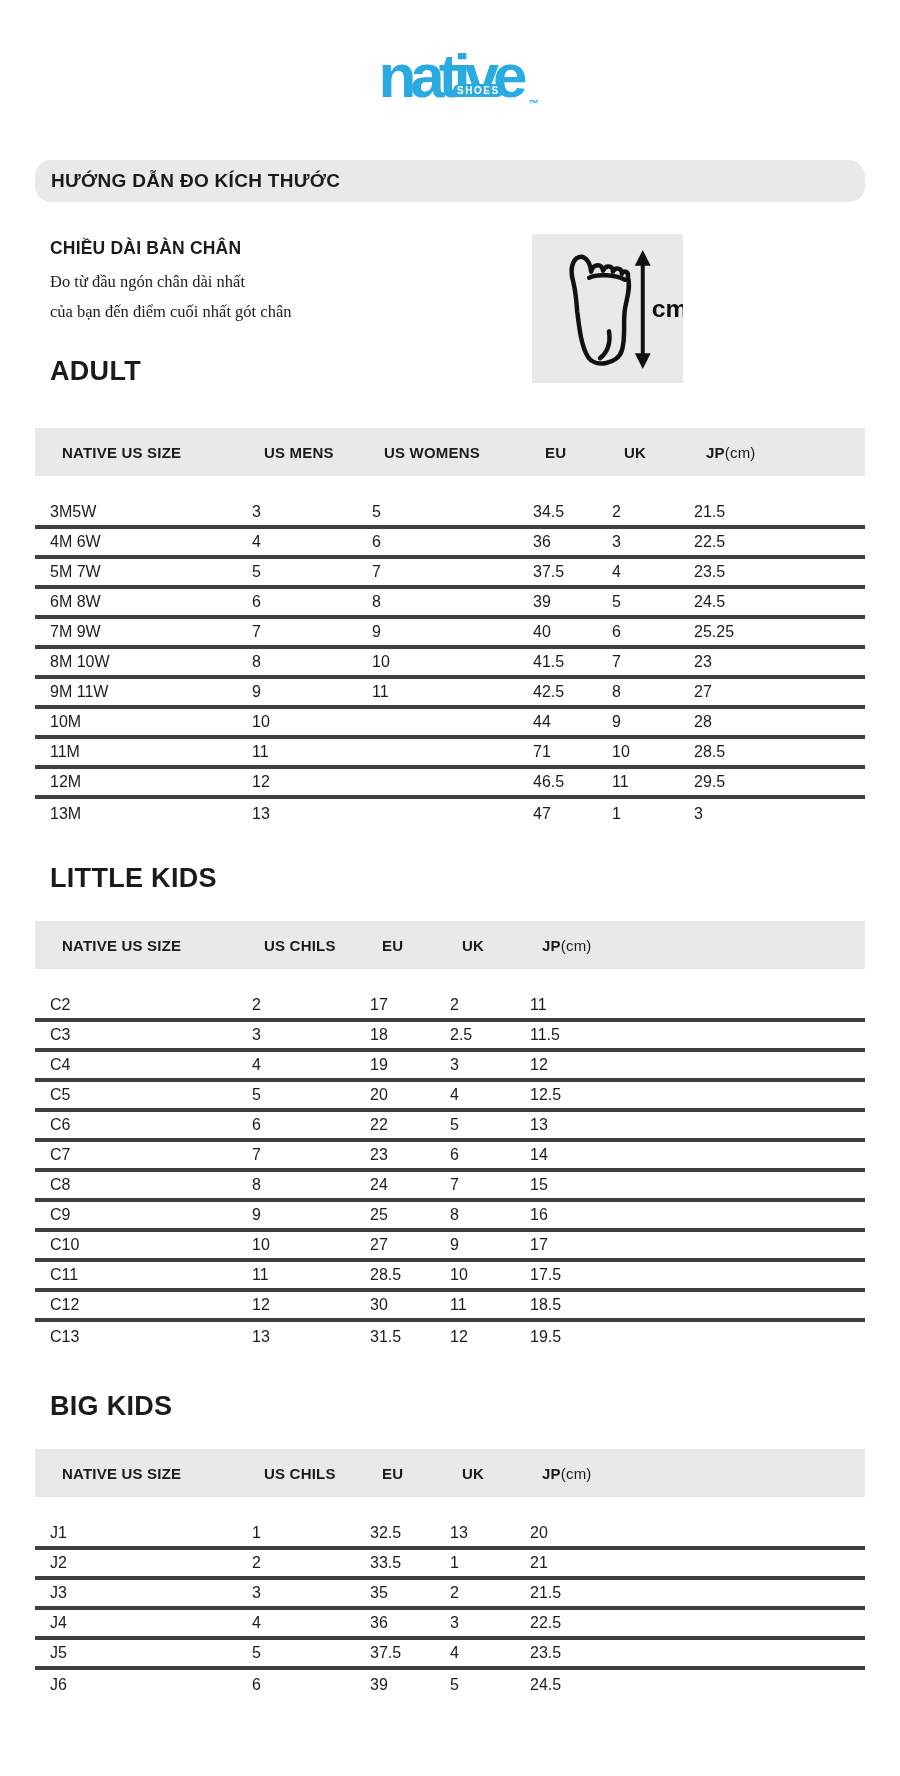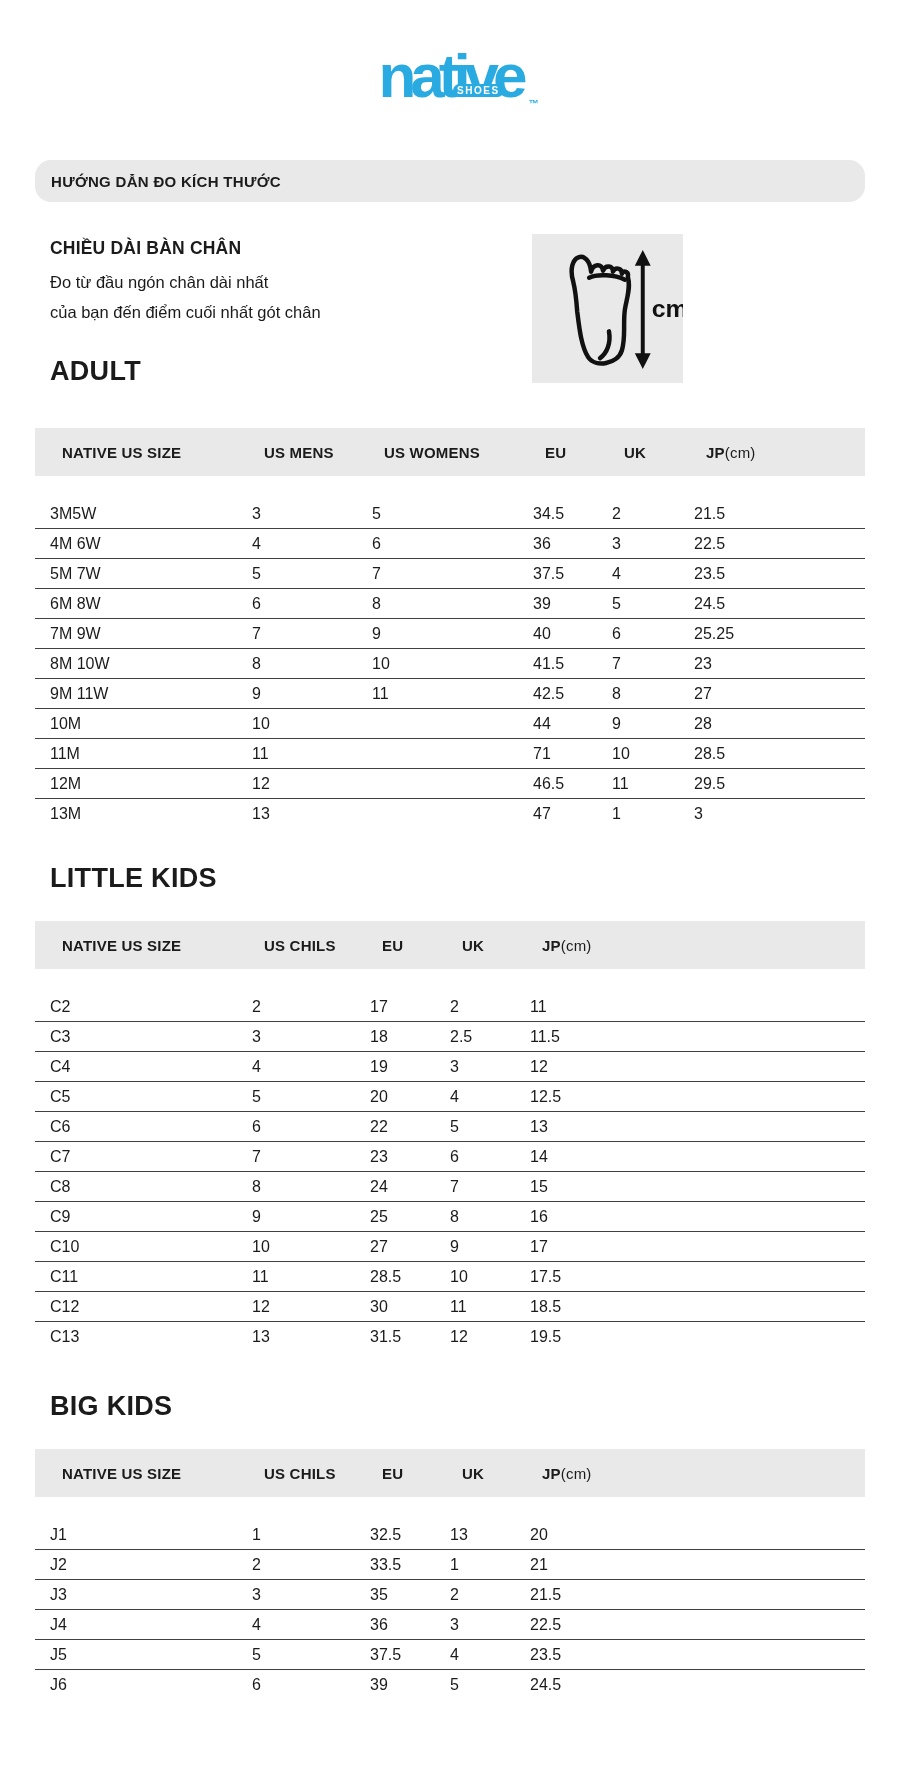--- a/index.html
+++ b/index.html
@@ -22,46 +22,46 @@
     letter-spacing:1.5px; padding:1px 4px; border-radius:7px;
   }
   .logo-tm {
     position:absolute; right:-17px; bottom:13px;
     font-size:10px; font-weight:700; color:#29abe2; letter-spacing:0;
   }
   
   .title-bar {
     margin:64px 35px 0; height:42px; background:#e9e9e9;
     display:flex; align-items:center; padding-left:16px;
-    font-size:15px; font-weight:700; letter-spacing:.3px;border-radius:16px;
+    font-size:19px; font-weight:700; letter-spacing:.3px;border-radius:16px;
   }
   
   .measure { position:relative; margin:36px 35px 0 50px; }
   .measure h3 { font-size:17.5px; font-weight:700; line-height:20px; margin-bottom:9px; letter-spacing:.2px; }
-  .mline { font-size:16.5px; line-height:30px; }
+  .mline { font-size:16.5px; line-height:30px;font-family:Liberation Serif, serif; }
   .sec-title { font-size:27px; line-height:28px; font-weight:800; letter-spacing:.3px; }
   .measure .sec-title { margin-top:30px; }
   .icon-box {
     position:absolute; left:482px; top:-4px; width:151px; height:149px;
     background:#e9e9e9; display:flex; align-items:center; justify-content:center;
   }
   
   .thead {
     margin:43px 35px 0; height:48px; background:#e9e9e9;
     padding-left:27px; align-items:center;
     font-size:15px; font-weight:700; letter-spacing:.2px;
   }
   .grid-adult { display:grid; grid-template-columns:202px 120px 161px 79px 82px 1fr; }
   .grid-kids  { display:grid; grid-template-columns:202px 118px 80px 80px 1fr; }
   .thead-lk, .thead-bk { margin-top:29px; }
   .jp-u { font-weight:400; }
   .t-body { margin:23px 35px 0; }
   .trow {
     height:30px; align-items:center; padding-left:15px;
-    border-bottom:1px solid #404040; font-size:16px;
+    border-bottom:4px solid #404040; font-size:16px;
   }
   .trow:last-child { border-bottom:none; }
   .h2-lk { margin:35px 35px 0 50px; }
   .h2-bk { margin:40px 35px 0 50px; }
 </style>
 </head>
 <body>
 
 <div class="page">
 

